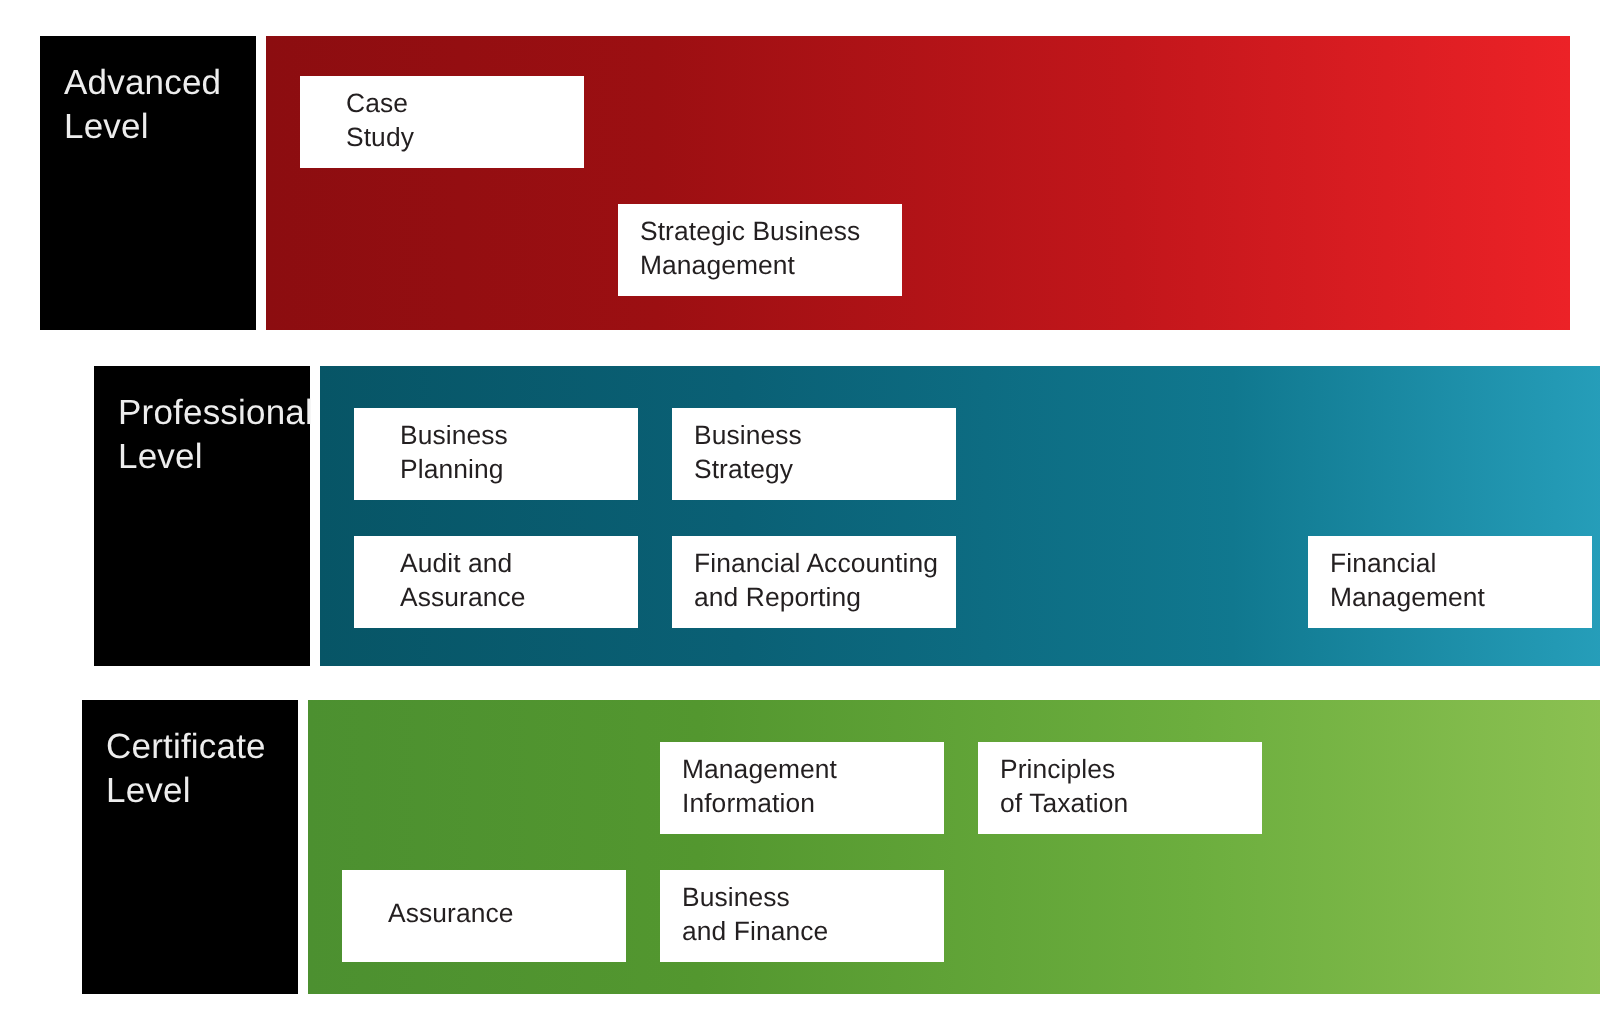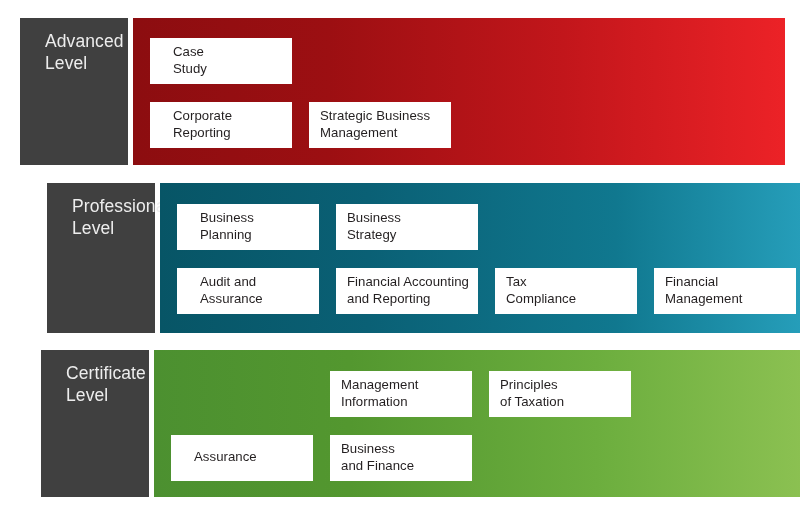--- a/index.html
+++ b/index.html
@@ -29,23 +29,23 @@
     left: 0;
     width: 800px;
   }
 
   .level-label {
     position: absolute;
     left: 20px;
     top: 0;
     width: 108px;
     height: 100%;
-    background: #404040;
+    background: #000000;
     box-sizing: border-box;
-    padding: 12px 0 0 25px;
+    padding: 12px 0 0 12px;
   }
   .level-label-text {
     color: #EDEDED;
     font-size: 17.5px;
     line-height: 22px;
     font-weight: 400;
     letter-spacing: 0.1px;
     white-space: pre-line;
   }
 
@@ -128,24 +128,20 @@
 Level</div>
     </div>
     <div class="panel red">
       <div class="card-row row-1">
         <div class="card slot-0">
           <div class="card-text">Case
 Study</div>
         </div>
       </div>
       <div class="card-row row-2">
-        <div class="card slot-0">
-          <div class="card-text">Corporate
-Reporting</div>
-        </div>
         <div class="card slot-1">
           <div class="card-text">Strategic Business
 Management</div>
         </div>
       </div>
     </div>
   </div>
 
   <div class="band" id="band-professional">
     <div class="level-label">
@@ -165,24 +161,20 @@
       </div>
       <div class="card-row row-2">
         <div class="card slot-0">
           <div class="card-text">Audit and
 Assurance</div>
         </div>
         <div class="card slot-1">
           <div class="card-text">Financial Accounting
 and Reporting</div>
         </div>
-        <div class="card slot-2">
-          <div class="card-text">Tax
-Compliance</div>
-        </div>
         <div class="card slot-3">
           <div class="card-text">Financial
 Management</div>
         </div>
       </div>
     </div>
   </div>
 
   <div class="band" id="band-certificate">
     <div class="level-label">

